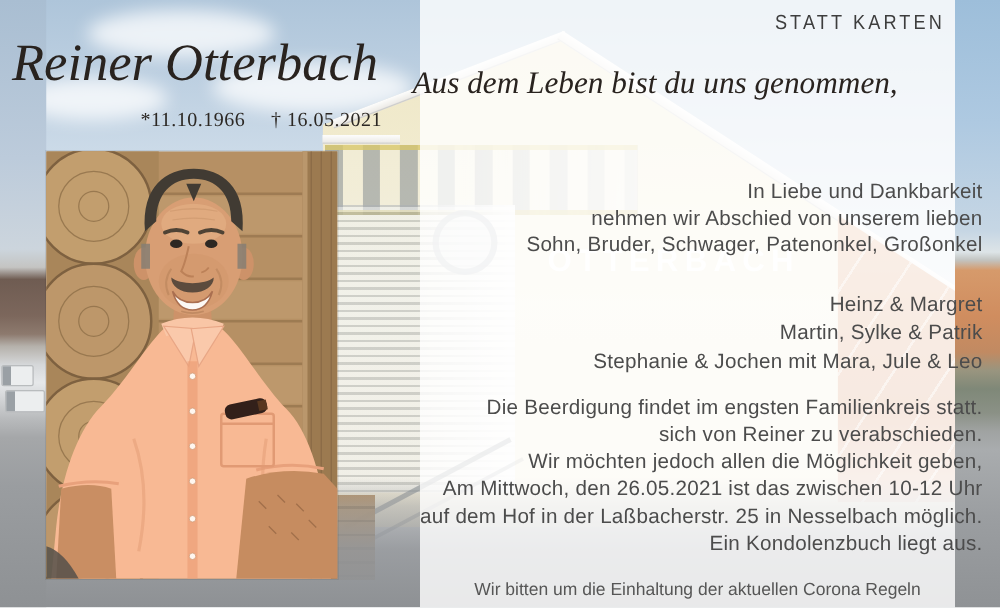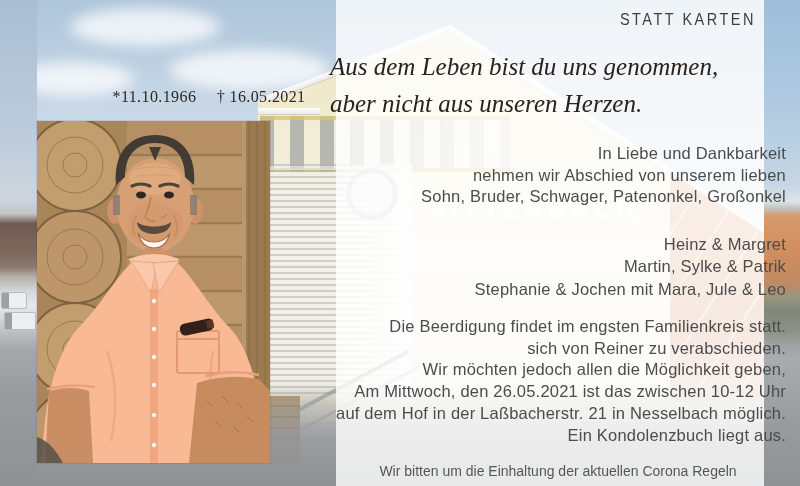--- a/index.html
+++ b/index.html
@@ -197,46 +197,46 @@
       <path d="M 100,101 C 107,107 127,107 134,101 C 134,108 127,113 117,113 C 107,113 100,108 100,101 Z" fill="#5c4b3d"></path>
       <path d="M 101,112 C 108,124 126,124 133,112 C 130,123 124,127 117,127 C 110,127 104,123 101,112 Z" fill="#fcf8f4" stroke="#aa6f50" stroke-width="1.2"></path>
       <path d="M 108,128 Q 117,131 126,128" stroke="#c08a62" stroke-width="1.4" fill="none"></path>
       <path d="M 99,48 Q 118,44 137,48" stroke="#c8946a" stroke-width="1" fill="none" opacity=".55"></path>
       <path d="M 101,55 Q 118,52 135,55" stroke="#c8946a" stroke-width="1" fill="none" opacity=".55"></path>
     </svg>
   </figure>
 
   <div class="abs statt">STATT KARTEN</div>
 
+  <div class="abs name script">Reiner Otterbach</div>
   <div class="abs dates">
     <span class="birth">*11.10.1966</span>
     <span class="death">† 16.05.2021</span>
   </div>
 
   <div class="abs quote script">
     <div>Aus dem Leben bist du uns genommen,</div>
-    <div>aber nicht aus unseren Herzen.</div>
   </div>
 
   <div class="abs intro body-text">
     <div>In Liebe und Dankbarkeit</div>
     <div>nehmen wir Abschied von unserem lieben</div>
     <div>Sohn, Bruder, Schwager, Patenonkel, Großonkel</div>
   </div>
 
   <div class="abs mourners body-text">
     <div>Heinz &amp; Margret</div>
     <div>Martin, Sylke &amp; Patrik</div>
     <div>Stephanie &amp; Jochen mit Mara, Jule &amp; Leo</div>
   </div>
 
   <div class="abs details body-text">
     <div>Die Beerdigung findet im engsten Familienkreis statt.</div>
     <div>sich von Reiner zu verabschieden.</div>
     <div>Wir möchten jedoch allen die Möglichkeit geben,</div>
     <div>Am Mittwoch, den 26.05.2021 ist das zwischen 10-12 Uhr</div>
-    <div>auf dem Hof in der Laßbacherstr. 21 in Nesselbach möglich.</div>
+    <div>auf dem Hof in der Laßbacherstr. 25 in Nesselbach möglich.</div>
     <div>Ein Kondolenzbuch liegt aus.</div>
   </div>
 
   <div class="abs corona">Wir bitten um die Einhaltung der aktuellen Corona Regeln</div>
 
 </div>
 
 </body></html>

